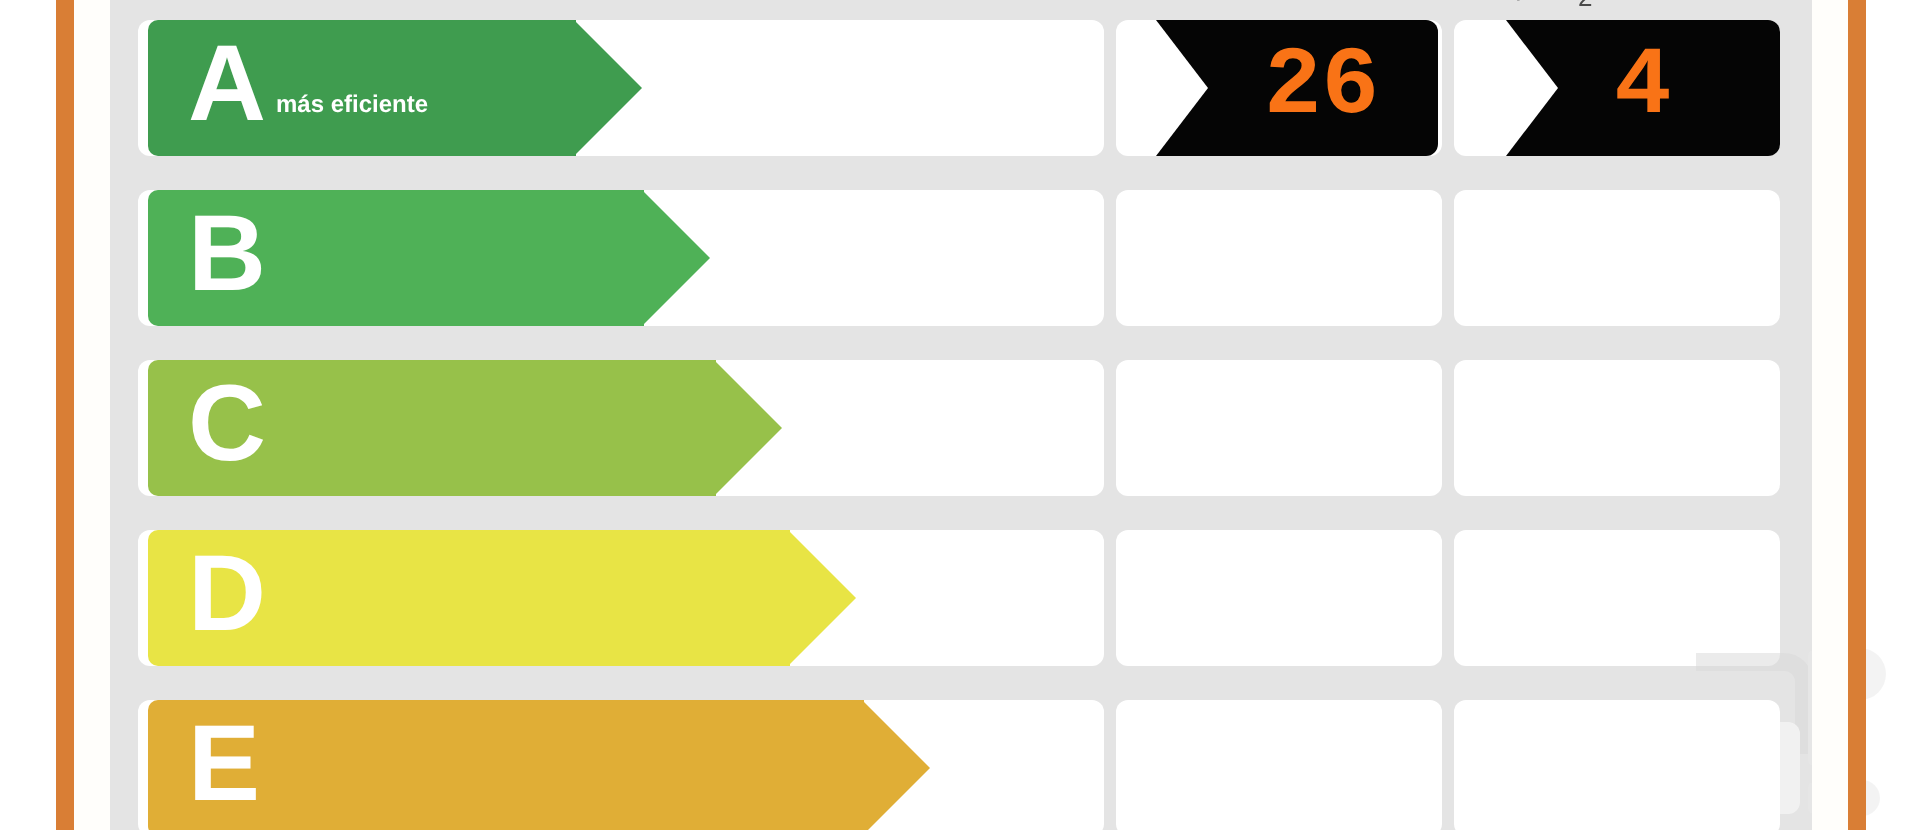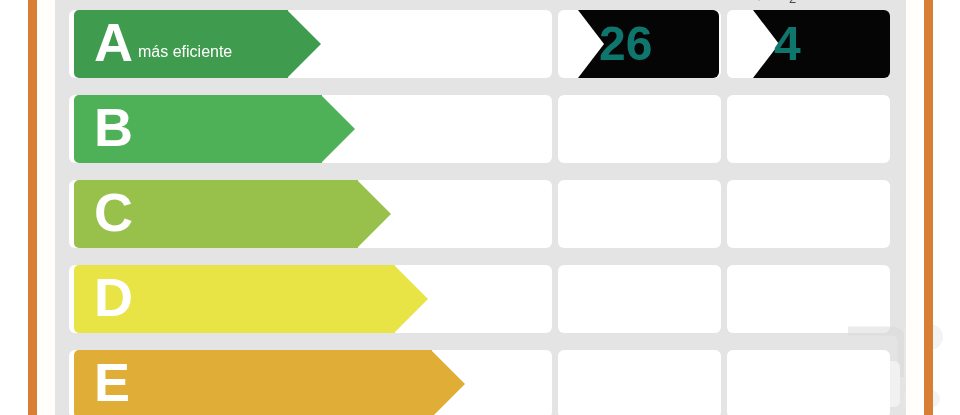--- a/index.html
+++ b/index.html
@@ -116,22 +116,22 @@
     margin-left: 20px;
     letter-spacing: -1px;
     font-family: "Liberation Sans", sans-serif;
     position: relative;
     z-index: 2;
     top: -2px;
   }
 
   .eff-note {
     color: #ffffff;
-    font-size: 16px;
-    font-weight: normal;
+    font-size: 12px;
+    font-weight: bold;
     margin-left: 6px;
     position: relative;
     z-index: 2;
     top: 8px;
   }
 
   
   .badge {
     position: absolute;
     height: 68px;
@@ -146,28 +146,28 @@
     position: absolute;
     left: 0;
     top: 0;
     width: 0;
     height: 0;
     border-top: 34px solid transparent;
     border-bottom: 34px solid transparent;
     border-left: 26px solid #ffffff;
   }
   .badge .val {
-    color: #0f766e;
+    color: #f97316;
     font-size: 48px;
     font-weight: bold;
     line-height: 1;
     position: relative;
     z-index: 2;
-    margin-left: 21px;
-    font-family: Liberation Sans, sans-serif;
+    margin-left: 54px;
+    font-family: Liberation Mono, monospace;
   }
 
   
   .hdr-remnant {
     position: absolute;
     top: -9px;
     font-size: 13px;
     color: #4a4a4a;
     z-index: 7;
     font-family: "Liberation Sans", sans-serif;

